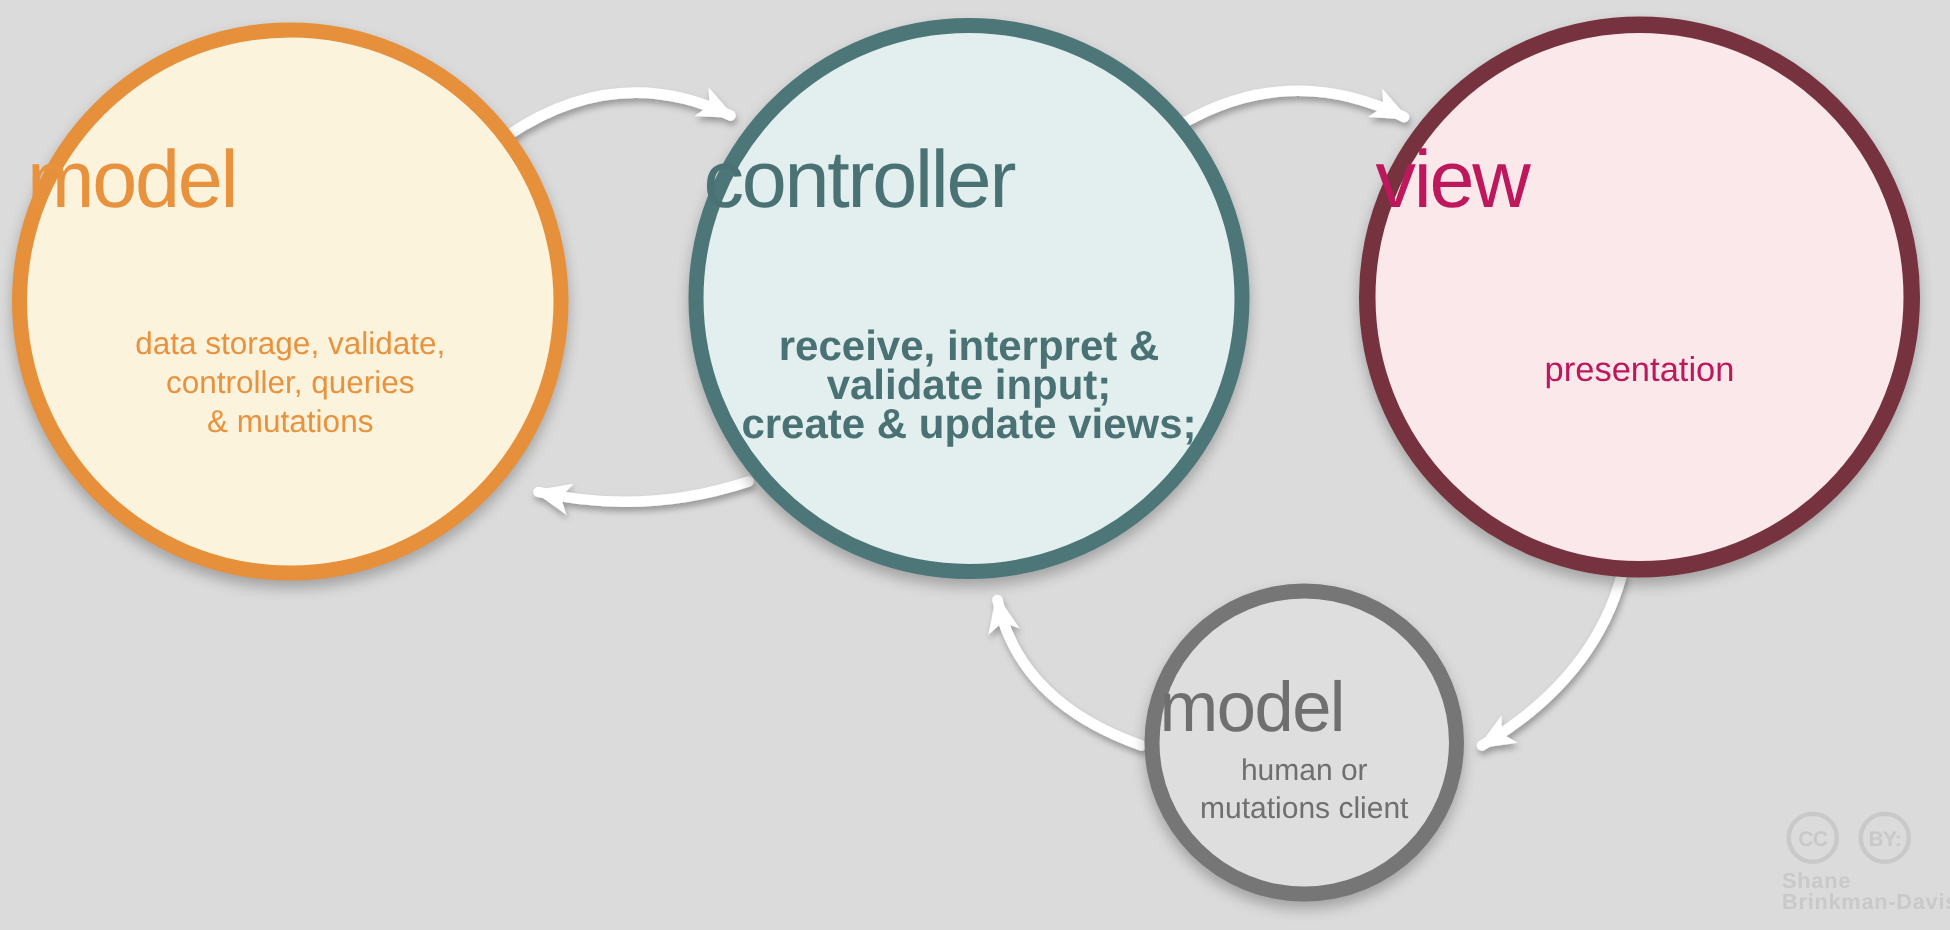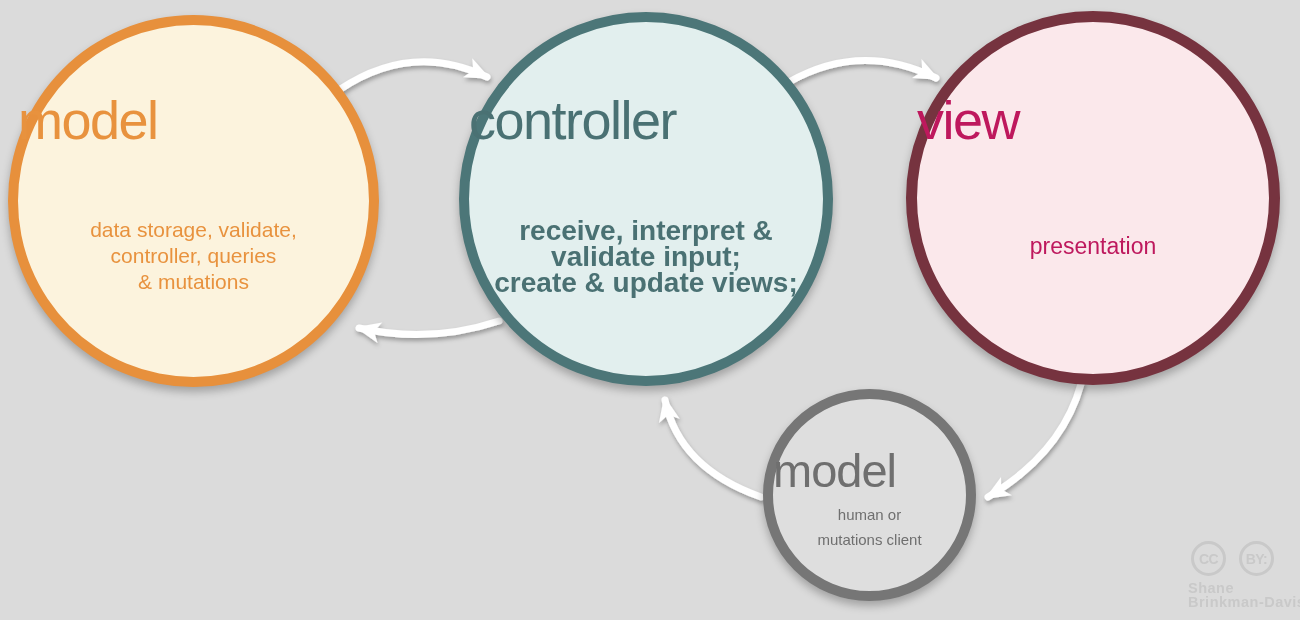--- a/index.html
+++ b/index.html
@@ -48,21 +48,21 @@
   .node-user       { left: 763px; top: 389px; width: 213px; height: 212px; border-width: 10px; }
 
   .node-model .title      { top: 68px; font-size: 54px; }
   .node-controller .title { top: 71px; font-size: 54px; }
   .node-view .title       { top: 71px; font-size: 54px; }
   .node-user .title       { top: 48px; font-size: 47px; letter-spacing: -1px; }
 
   .node-model .desc      { top: 192px; font-size: 21px; line-height: 26px; }
   .node-controller .desc { top: 196px; font-size: 28px; line-height: 26px; font-weight: bold; }
   .node-view .desc       { top: 211px; font-size: 23px; line-height: 26px; }
-  .node-user .desc       { top: 103px; font-size: 15px; line-height: 25px; }
+  .node-user .desc       { top: 103px; font-size: 20px; line-height: 25px; }
 
   .attribution {
     position: absolute;
     left: 1188px;
     top: 541px;
     width: 104px;
     font-weight: bold;
   }
   .badge-row {
     display: flex;

